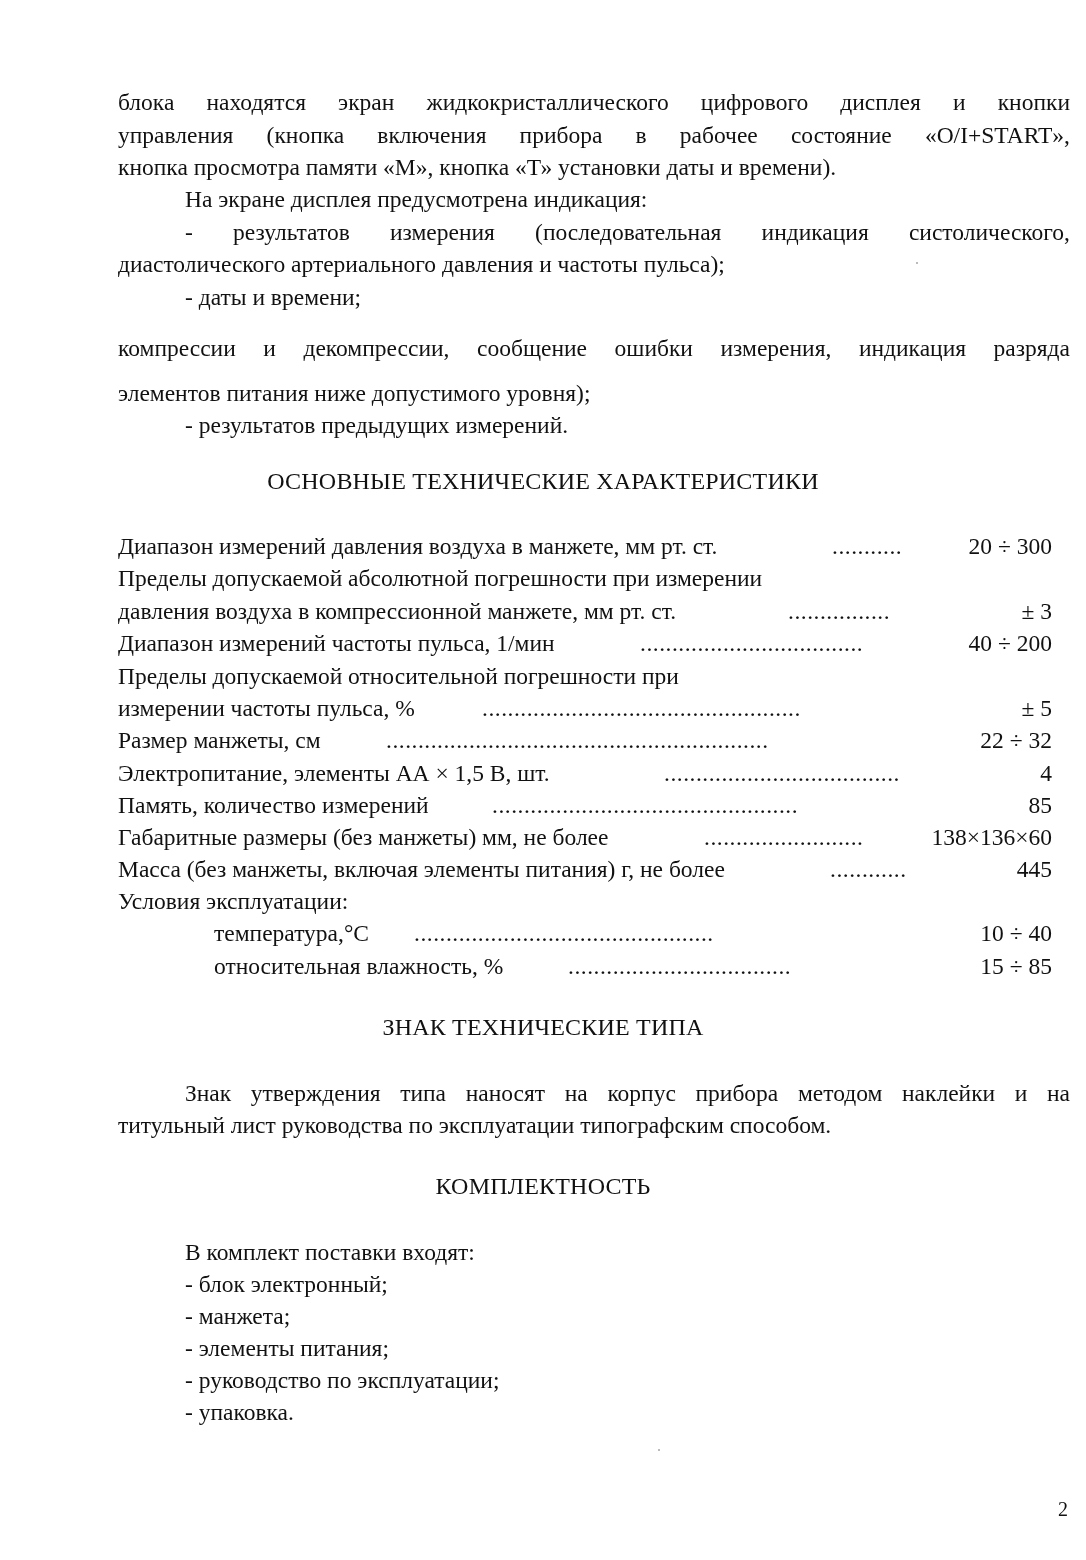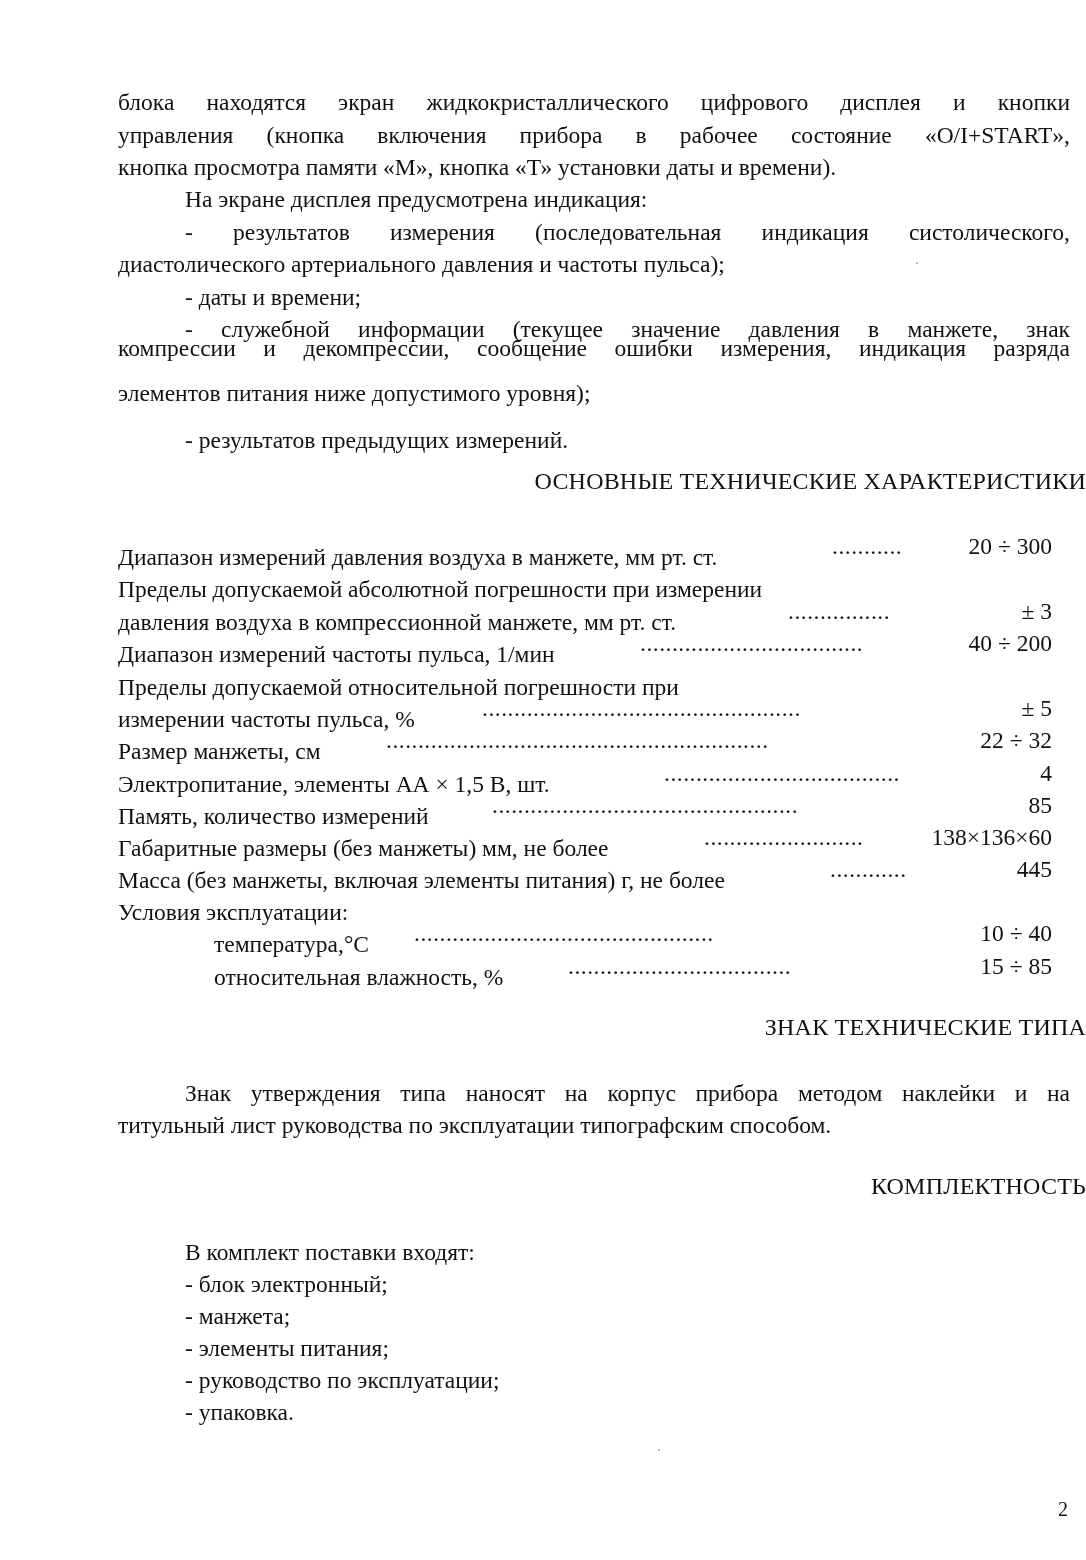--- a/index.html
+++ b/index.html
@@ -9,28 +9,28 @@
       color: #111111;
     }
     .page { position: absolute; left: 0; top: 0; width: 1086px; height: 1316px; }
     .line {
       position: absolute; left: 118px; width: 952px;
       font-size: 23.5px; line-height: 32px; white-space: nowrap;
     }
     .justify { text-align: justify; text-align-last: justify; white-space: normal; height: 32px; overflow: hidden; }
     .indent { left: 185px; width: 885px; }
     .heading {
-      position: absolute; left: 0; width: 1086px; text-align: right;
+      position: absolute; left: 0; width: 1086px; text-align: center;
       font-size: 24px; line-height: 32px; letter-spacing: 0.2px;
     }
     .spec {
       position: absolute; left: 118px; width: 934px; height: 32px;
       font-size: 23.5px; line-height: 32px; white-space: nowrap;
     }
-    .spec .label { position: absolute; left: 0; top: 0; margin-top: 11px; }
+    .spec .label { position: absolute; left: 0; top: 0; }
     .spec .dots { position: absolute; top: 0; letter-spacing: 0.5px; }
     .spec .value { position: absolute; right: 0; top: 0; }
     .spec.sub .label { left: 96px; }
     .kit { position: absolute; left: 185px; font-size: 23.5px; line-height: 32px; white-space: nowrap; font-family: "Liberation Serif", serif; }
     .pagenum { position: absolute; left: 1058px; top: 1498px; font-size: 20px; }
     .speck { position: absolute; width: 2px; height: 2px; background: #bbbbbb; }
   </style>
 </head>
 <body>
 
@@ -40,25 +40,24 @@
   <div class="line" style="top:151px">кнопка просмотра памяти «М», кнопка «Т» установки даты и времени).</div>
   <div class="line justify" style="top:119px">управления (кнопка включения прибора в рабочее состояние «O/I+START»,</div>
 
   <div class="line indent" style="top:183px">На экране дисплея предусмотрена индикация:</div>
 
   <div class="line indent justify" style="top:216px">- результатов измерения (последовательная индикация систолического,</div>
   <div class="line" style="top:248px">диастолического артериального давления и частоты пульса);</div>
 
   <div class="line indent" style="top:281px">- даты и времени;</div>
 
-  <div class="line indent justify" style="top:313px">- служебной информации (текущее значение давления в манжете, знак</div>
   <div class="line justify" style="top:332px">компрессии и декомпрессии, сообщение ошибки измерения, индикация разряда</div>
   <div class="line" style="top:377px">элементов питания ниже допустимого уровня);</div>
 
-  <div class="line indent" style="top:424px">- результатов предыдущих измерений.</div>
+  <div class="line indent" style="top:409px">- результатов предыдущих измерений.</div>
 
   <div class="heading" style="top:465px">ОСНОВНЫЕ ТЕХНИЧЕСКИЕ ХАРАКТЕРИСТИКИ</div>
 
   <div class="spec" style="top:530px">
     <span class="label">Диапазон измерений давления воздуха в манжете, мм рт. ст.</span>
     <span class="dots" style="left:714px">...........</span>
     <span class="value">20 ÷ 300</span>
   </div>
   <div class="spec" style="top:562px">
     <span class="label">Пределы допускаемой абсолютной погрешности при измерении</span>

